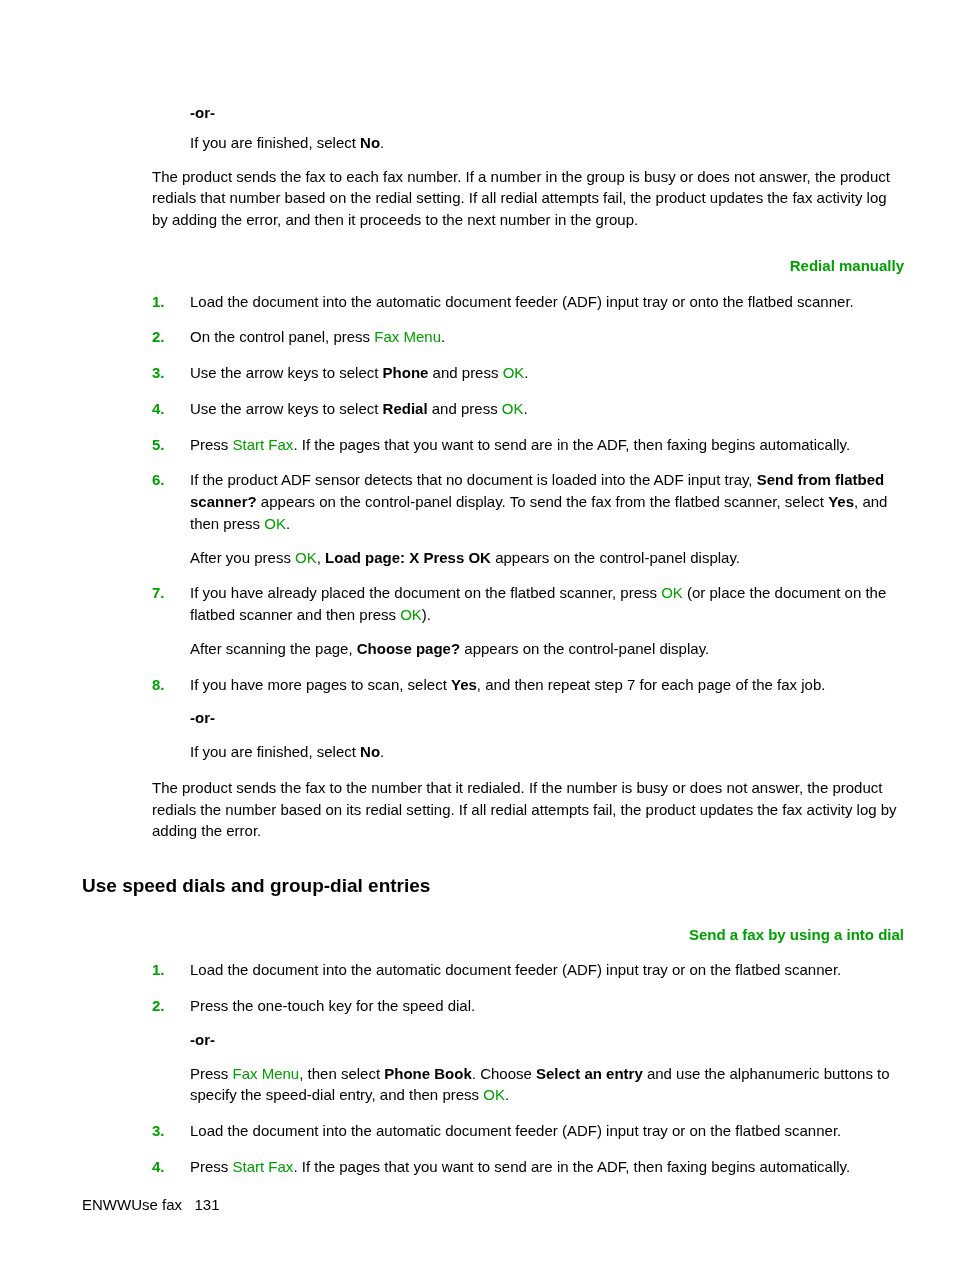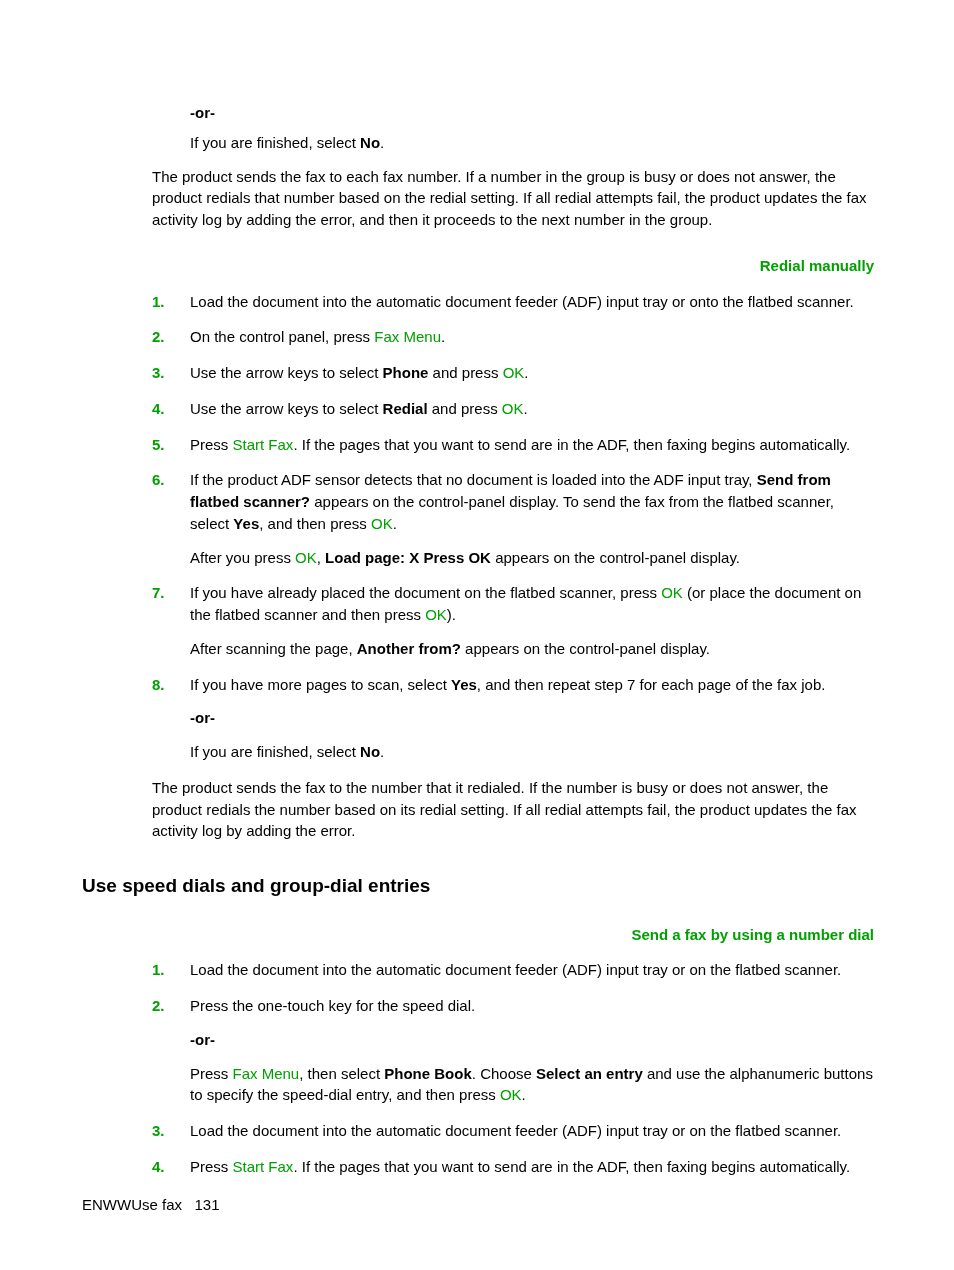--- a/index.html
+++ b/index.html
@@ -7,21 +7,21 @@
     font-size: 15px;
     line-height: 1.45;
     color: #000;
     margin: 0;
     background: #fff;
   }
   .page {
     width: 954px;
     height: 1270px;
     box-sizing: border-box;
-    padding: 94px 80px 50px 82px;
+    padding: 94px 50px 50px 82px;
     position: relative;
   }
   .indent2 {
     padding-left: 108px;
   }
   .paralist {
     padding-left: 70px;
   }
   ol.steps {
     list-style: none;
@@ -132,39 +132,39 @@
       <div class="sub">
         <span>After you press </span><span class="kw">OK</span><span>, </span><b>Load page: X Press OK</b><span> appears on the control-panel display.</span>
       </div>
     </li>
     <li>
       <span class="num">7.</span>
       <span>
         <span>If you have already placed the document on the flatbed scanner, press </span><span class="kw">OK</span><span> (or place the document on the flatbed scanner and then press </span><span class="kw">OK</span><span>).</span>
       </span>
       <div class="sub">
-        <span>After scanning the page, </span><b>Another from?</b><span> appears on the control-panel display.</span>
+        <span>After scanning the page, </span><b>Choose page?</b><span> appears on the control-panel display.</span>
       </div>
     </li>
     <li>
       <span class="num">8.</span>
       <span>
         <span>If you have more pages to scan, select </span><b>Yes</b><span>, and then repeat step 7 for each page of the fax job.</span>
       </span>
       <div class="sub or">-or-</div>
       <div class="sub">
         <span>If you are finished, select </span><b>No</b><span>.</span>
       </div>
     </li>
   </ol>
 
   <div class="paralist para">The product sends the fax to the number that it redialed. If the number is busy or does not answer, the product redials the number based on its redial setting. If all redial attempts fail, the product updates the fax activity log by adding the error.</div>
 
   <div class="h2">Use speed dials and group-dial entries</div>
-  <div class="h3">Send a fax by using a number dial</div>
+  <div class="h3">Send a fax by using a into dial</div>
 
   <ol class="steps">
     <li>
       <span class="num">1.</span>
       <span>Load the document into the automatic document feeder (ADF) input tray or on the flatbed scanner.</span>
     </li>
     <li>
       <span class="num">2.</span>
       <span>Press the one-touch key for the speed dial.</span>
       <div class="sub or">-or-</div>

